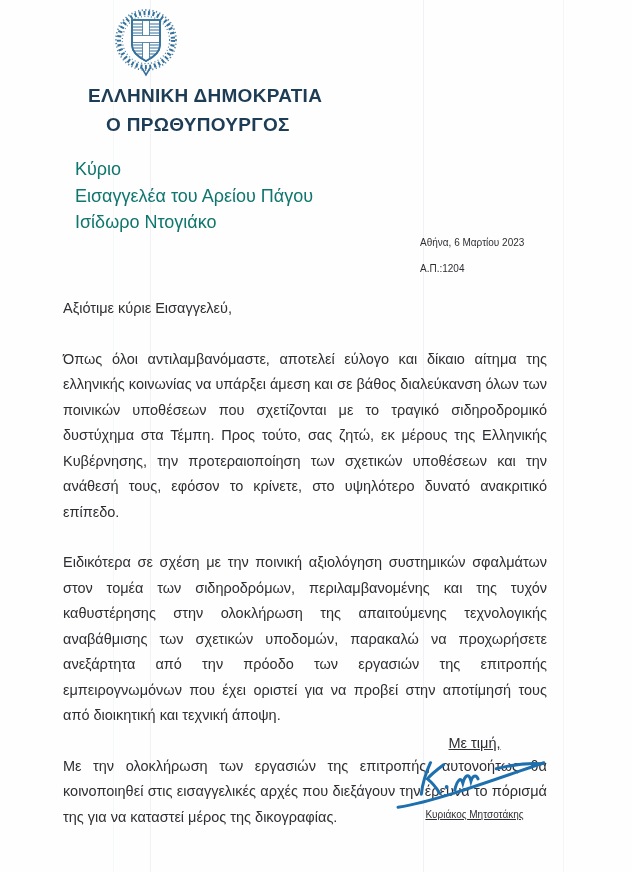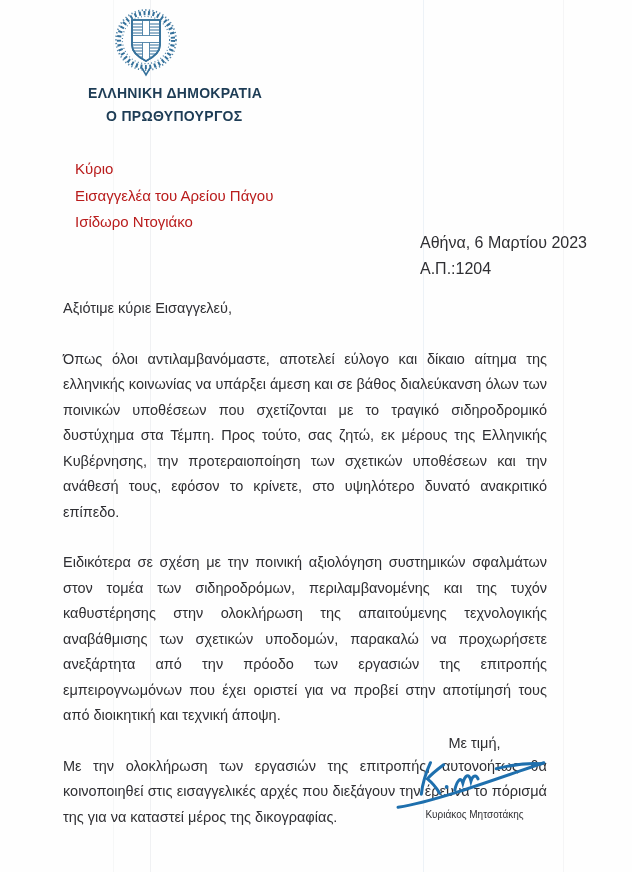--- a/index.html
+++ b/index.html
@@ -19,47 +19,47 @@
   .scanline.l1 { left: 113px; background: rgba(100,110,120,0.05); }
   .scanline.l2 { left: 150px; background: rgba(100,115,130,0.09); }
   .scanline.l3 { left: 423px; background: rgba(90,140,190,0.10); }
   .scanline.l4 { left: 563px; background: rgba(100,110,120,0.06); }
 
   .emblem { position: absolute; left: 112px; top: 7px; width: 68px; height: 70px; }
 
   .letterhead-text {
     position: absolute; left: 88px; top: 85px;
     color: #1d3c55; font-weight: bold;
-    font-size: 14px; letter-spacing: 0.3px;
+    font-size: 19px; letter-spacing: 0.3px;
   }
   .letterhead-text .lh2 { margin-top: 7px; margin-left: 18px; }
 
   .recipient {
     position: absolute; left: 75px; top: 156px;
-    font-size: 15px; color: #b91c1c; line-height: 26.5px;
+    font-size: 18px; color: #0f766e; line-height: 26.5px;
   }
 
   .meta {
     position: absolute; left: 420px; top: 230px;
-    font-size: 16px; color: #2f2f33; line-height: 26px;
+    font-size: 10px; color: #2f2f33; line-height: 26px;
   }
   .meta .proto b { font-weight: normal; text-align: center; }
 
   .letter-body {
     position: absolute; left: 63px; width: 484px; top: 296px;
     font-size: 14.5px; color: #2f2f33; line-height: 25.5px;
   }
   .letter-body p.par {
     margin-top: 25px;
     text-align: justify;
   }
 
   .closing {
     position: absolute; left: 382px; top: 735px; width: 185px;
-    font-size: 14.5px; color: #2f2f33; text-align: center;
+    font-size: 14.5px; color: #2f2f33; text-align: center; text-decoration: underline;
   }
   .closing .valediction { margin-bottom: 2px; }
   .closing .sig { width: 162px; height: 62px; margin: 0 auto -6px auto; display: block; }
   .closing .signatory { font-size: 10px; }
 </style>
 </head>
 <body>
 
 <div class="page">
 

